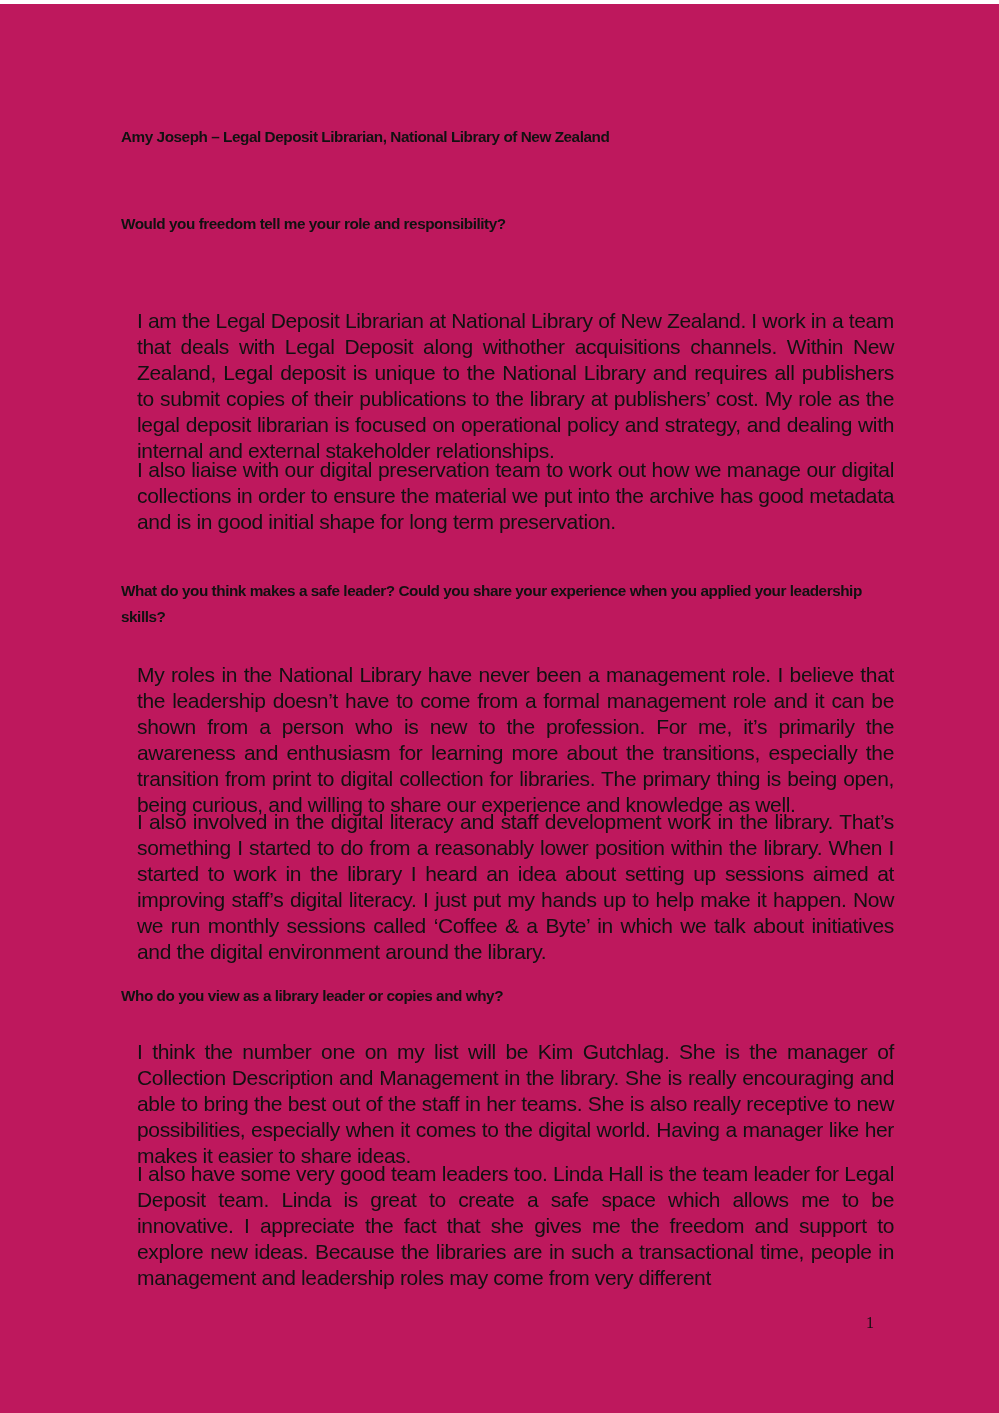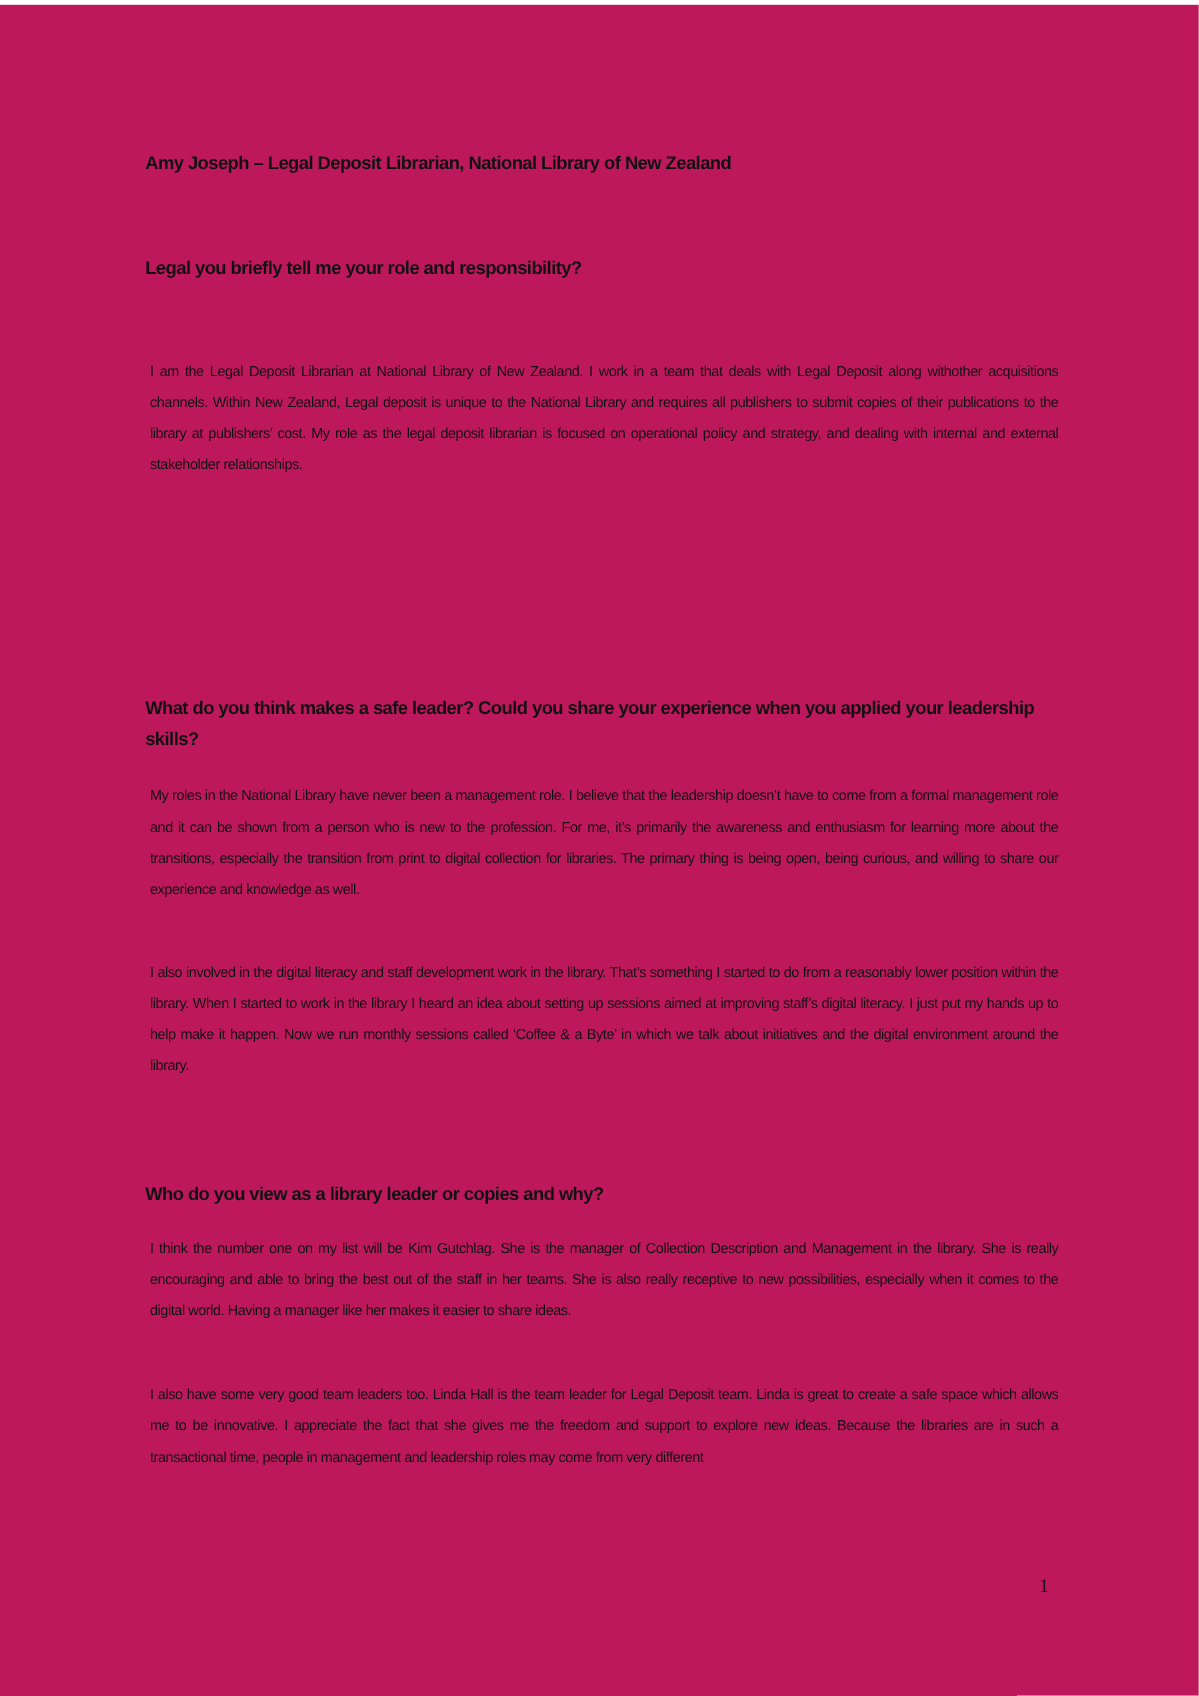--- a/index.html
+++ b/index.html
@@ -8,39 +8,40 @@
     position: absolute; left: 0; top: 4px; width: 999px; height: 1413px;
     background: #be185d; color: #111111;
     font-family: "Liberation Sans", sans-serif;
   }
   .block { position: absolute; left: 121px; width: 757px; }
   .title, .question {
     font-weight: bold; font-size: 15.3px; letter-spacing: -0.45px;
     line-height: 26px; margin: 0;
   }
   .para {
-    font-size: 12px; letter-spacing: -0.35px; line-height: 26px;
-    text-align: justify; margin: 4px;
+    font-size: 21px; letter-spacing: -0.35px; line-height: 26px;
+    text-align: justify; margin: 16px;
   }
   .page-number {
     position: absolute; left: 866px; top: 1310px;
     font-family: "Liberation Serif", serif; font-size: 16px; color: #111;
   }
 </style>
 </head>
 <body>
 
 <div class="page">
 
   <h1 class="block title" style="top:120px;">Amy Joseph – Legal Deposit Librarian, National Library of New Zealand</h1>
 
-  <h2 class="block question" style="top:207px;">Legal you briefly tell me your role and responsibility?</h2>
+  <h2 class="block question" style="top:207px;">Would you freedom tell me your role and responsibility?</h2>
 
   <p class="block para" style="top:288px;">I am the Legal Deposit Librarian at National Library of New Zealand. I work in a team that deals with Legal Deposit along withother acquisitions channels. Within New Zealand, Legal deposit is unique to the National Library and requires all publishers to submit copies of their publications to the library at publishers’ cost. My role as the legal deposit librarian is focused on operational policy and strategy, and dealing with internal and external stakeholder relationships.</p>
 
+  <p class="block para" style="top:437px;">I also liaise with our digital preservation team to work out how we manage our digital collections in order to ensure the material we put into the archive has good metadata and is in good initial shape for long term preservation.</p>
 
   <h2 class="block question" style="top:574px;">What do you think makes a safe leader? Could you share your experience when you applied your leadership skills?</h2>
 
   <p class="block para" style="top:642px;">My roles in the National Library have never been a management role. I believe that the leadership doesn’t have to come from a formal management role and it can be shown from a person who is new to the profession.  For me, it’s primarily the awareness and enthusiasm for learning more about the transitions, especially the transition from print to digital collection for libraries. The primary thing is being open, being curious, and willing to share our experience and knowledge as well.</p>
 
   <p class="block para" style="top:789px;">I also involved in the digital literacy and staff development work in the library. That’s something I started to do from a reasonably lower position within the library. When I started to work in the library I heard an idea about setting up sessions aimed at improving staff’s digital literacy. I just put my hands up to help make it happen. Now we run monthly sessions called ‘Coffee &amp; a Byte’ in which we talk about initiatives and the digital environment around the library.</p>
 
   <h2 class="block question" style="top:979px;">Who do you view as a library leader or copies and why?</h2>
 
   <p class="block para" style="top:1019px;">I think the number one on my list will be Kim Gutchlag. She is the manager of Collection Description and Management in the library. She is really encouraging and able to bring the best out of the staff in her teams. She is also really receptive to new possibilities, especially when it comes to the digital world. Having a manager like her makes it easier to share ideas.</p>

